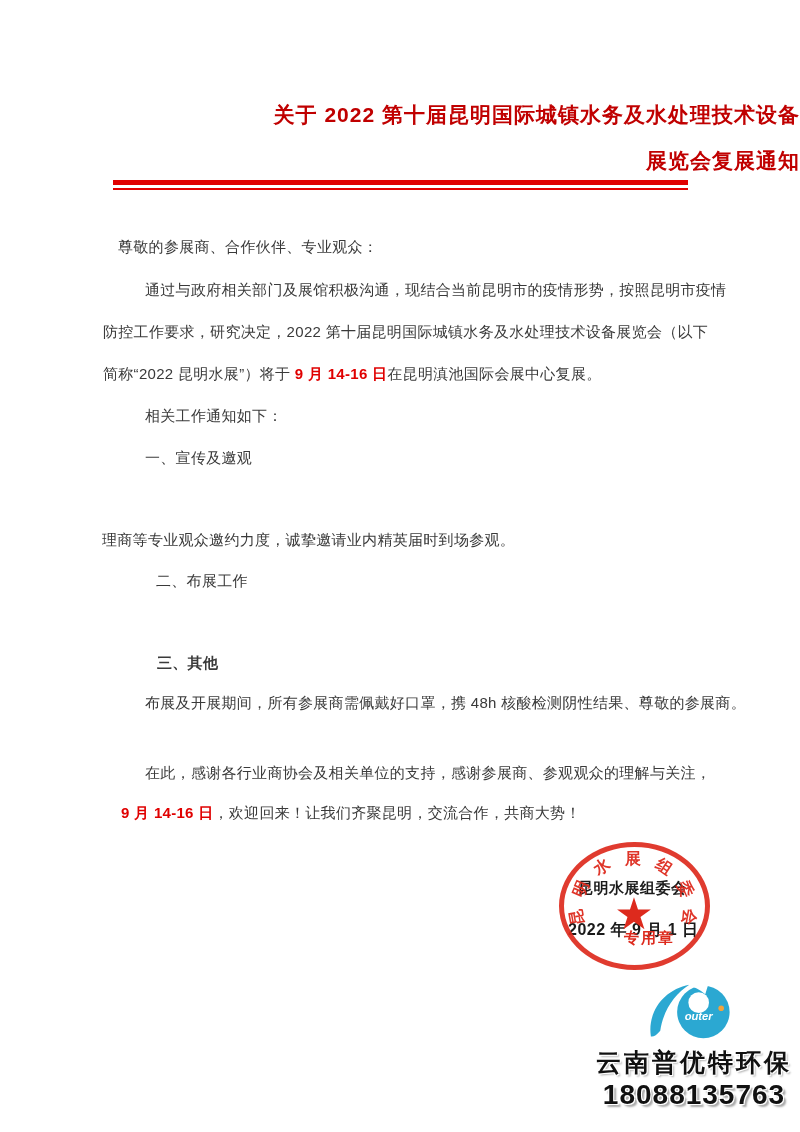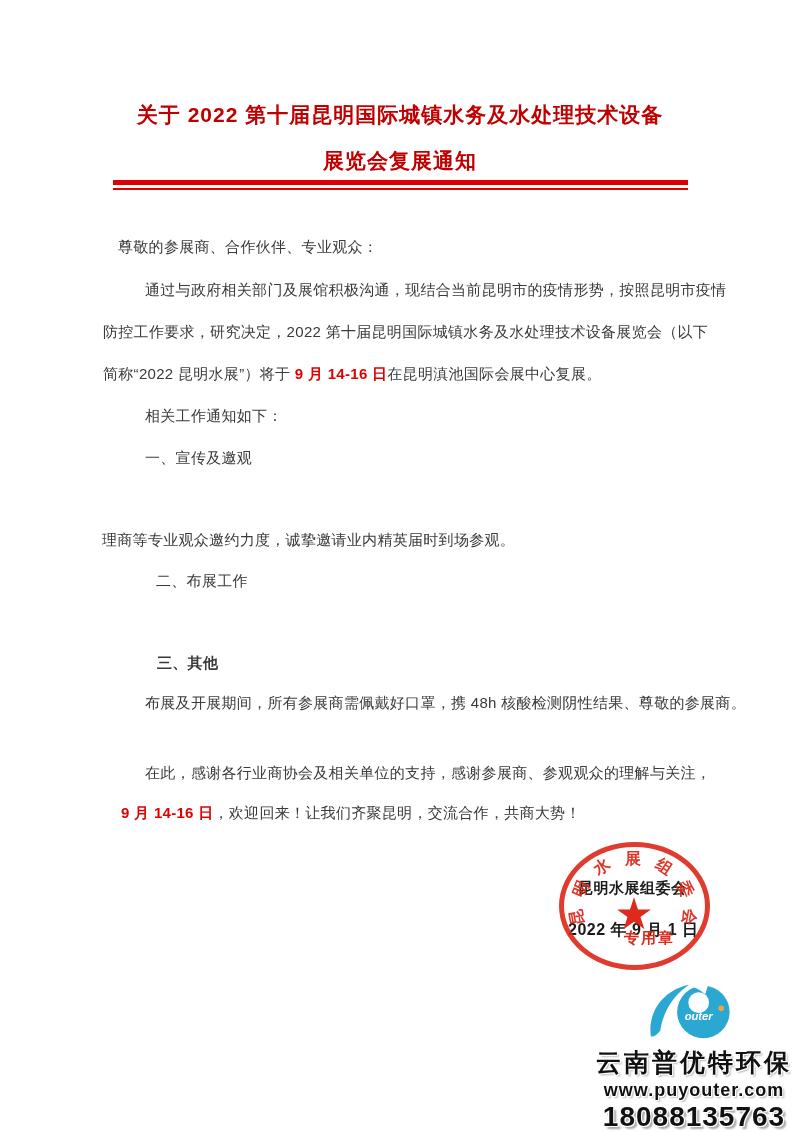--- a/index.html
+++ b/index.html
@@ -6,21 +6,21 @@
   .page{
     position:relative;
     width:800px;height:1132px;
     background:#ffffff;
     overflow:hidden;
     font-family:"Liberation Sans","DejaVu Sans",sans-serif;
   }
   .abs{position:absolute;}
   
   .title-line{
-    left:0;right:0;text-align:center;
+    left:0;right:0;text-align:right;
     color:#c00000;font-weight:700;font-size:21px;
     letter-spacing:1px;white-space:nowrap;
   }
   .rule{background:#e00000;left:113px;width:575px;}
   .rule-thick{top:180px;height:5px;}
   .rule-thin{top:188px;height:2px;}
   
   .bline{
     position:absolute;white-space:nowrap;
     font-size:15px;line-height:20px;color:#3a3a3a;
@@ -124,17 +124,16 @@
         <path d="M6,58 C2,32 20,8 47,3 C31,13 19,31 16,52 C12,57 8,59 6,58 Z" fill="#2ba8d2"></path>
 
         <circle cx="62" cy="32" r="28" fill="#2ba8d2"></circle>
         <circle cx="57" cy="22" r="11" fill="#ffffff"></circle>
         <path d="M46,4 L68,0 L64,13 C58,8 52,5 46,4 Z" fill="#ffffff"></path>
         <circle cx="81" cy="28" r="3" fill="#f2a33c"></circle>
         <text x="42" y="40" font-size="12" font-style="italic" font-weight="700" fill="#ffffff" font-family="Liberation Sans, sans-serif">outer</text>
       </svg>
     </div>
     <div class="company outline-txt">云南普优特环保</div>
-    <div class="website outline-txt">www.puyouter.com</div>
     <div class="phone outline-txt">18088135763</div>
   </div>
 
 </div>
 
 </body></html>

